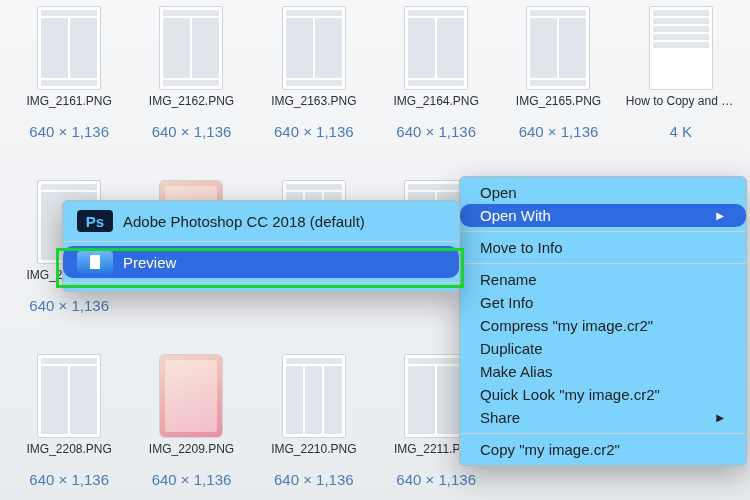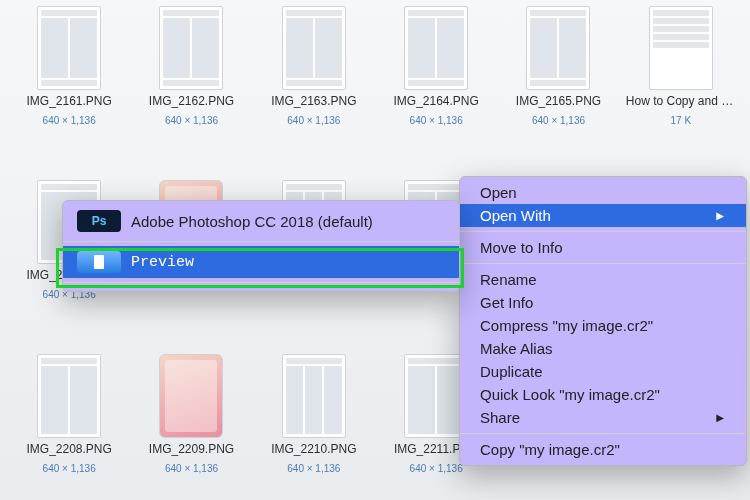--- a/index.html
+++ b/index.html
@@ -29,74 +29,74 @@
   }
   .thumb .bar { background: #e3e7ea; height: 6px; border-radius: 1px; }
   .thumb .row { display: flex; gap: 2px; flex: 1; }
   .thumb .cell { flex: 1; background: #dfe5ea; border-radius: 1px; }
   .thumb.phone {
     background: linear-gradient(160deg,#f3d6c6,#e88fa0);
     border-radius: 6px; padding: 5px;
   }
   .thumb.phone .screen { background: rgba(255,255,255,.4); flex:1; border-radius:3px; }
   .fname { color: #2b2f33; margin-top: 4px; max-width: 110px; white-space: nowrap; overflow: hidden; text-overflow: ellipsis; }
-  .fdim  { color: #4b7bb6; font-size: 10px; margin-top: 7px; }
+  .fdim  { color: #4b7bb6; font-size: 15px; margin-top: 15px; }
 
   
   .menu {
     position: absolute;
-    background: #c4b5fd;
+    background: #7dd3fc;
     border: 1px solid #b8b8b8;
     border-radius: 6px;
     box-shadow: 0 10px 30px rgba(0,0,0,.3);
     padding: 4px 0;
     font-size: 15px;
     color: #222;
     text-align: center;
   }
   .menu .item {
     padding: 3px 22px 3px 20px;
     white-space: nowrap;
     display: flex; align-items: center; justify-content: space-between;
   }
   .menu .item.sub::after {
     content: "▶"; font-size: 10px; color: #222; margin-left: 24px;
   }
   .menu .item.highlight {
-    background: #2f6be0; color: #fff;
+    background: #2f6be0; color: #fff; border-radius: 10px;
   }
   .menu .item.highlight.sub::after { color:#fff; }
   .menu hr {
     border: none; border-top: 1px solid #d0d0d0;
     margin: 4px 0;
   }
   #context-menu { left: 459px; top: 176px; width: 288px; }
 
   
   #openwith-menu {
     left: 62px; top: 200px; width: 398px;
     padding: 4px 0;
   }
   #openwith-menu .item { padding: 5px 16px 5px 14px; gap: 10px; justify-content: flex-start; }
   #openwith-menu .ico {
-    width: 44px; height: 22px;
+    width: 36px; height: 22px;
     display: inline-flex; align-items: center; justify-content: center;
-    font-size: 12px; font-weight: 700;
+    font-size: 15px; font-weight: 700;
     border-radius: 4px;
   }
   .ico.ps { background:#0b1c33; color:#5ec3ff; }
   .ico.pv {
     background: linear-gradient(#6fb7ff,#2a7de0);
     position: relative;
   }
   .ico.pv::before {
     content:""; position:absolute; width:10px; height:14px;
     background:#fff; border-radius:1px;
   }
-  #openwith-menu .item.highlight { background:#2f6be0; color:#fff;font-family:Liberation Mono, monospace; }
+  #openwith-menu .item.highlight { background:#2f6be0; color:#fff; }
 
   .green-box {
     position: absolute;
     border: 3px solid #18d42c;
     pointer-events: none;
   }
   #green-highlight { left: 56px; top: 248px; width: 408px; height: 40px; }
 </style>
 </head>
 <body>
@@ -165,21 +165,21 @@
   </div>
   <div class="file">
     <div class="thumb">
         <div class="bar"></div>
         <div class="bar"></div>
         <div class="bar"></div>
         <div class="bar"></div>
         <div class="bar"></div>
       </div>
     <div class="fname">How to Copy and Paste o…a</div>
-    <div class="fdim">17 K</div>
+    <div class="fdim">4 K</div>
   </div>
 
   <div class="file">
     <div class="thumb">
         <div class="bar"></div>
         <div class="row">
           <div class="cell"></div>
         </div>
       </div>
     <div class="fname">IMG_2207.PNG</div>
@@ -308,24 +308,24 @@
   <div class="item">
       <span>Rename</span>
     </div>
   <div class="item">
       <span>Get Info</span>
     </div>
   <div class="item">
       <span>Compress "my image.cr2"</span>
     </div>
   <div class="item">
+      <span>Duplicate</span>
+    </div>
+  <div class="item">
       <span>Make Alias</span>
-    </div>
-  <div class="item">
-      <span>Duplicate</span>
     </div>
   <div class="item">
       <span>Quick Look "my image.cr2"</span>
     </div>
   <div class="item sub">
       <span>Share</span>
     </div>
   <hr>
   <div class="item">
       <span>Copy "my image.cr2"</span>

